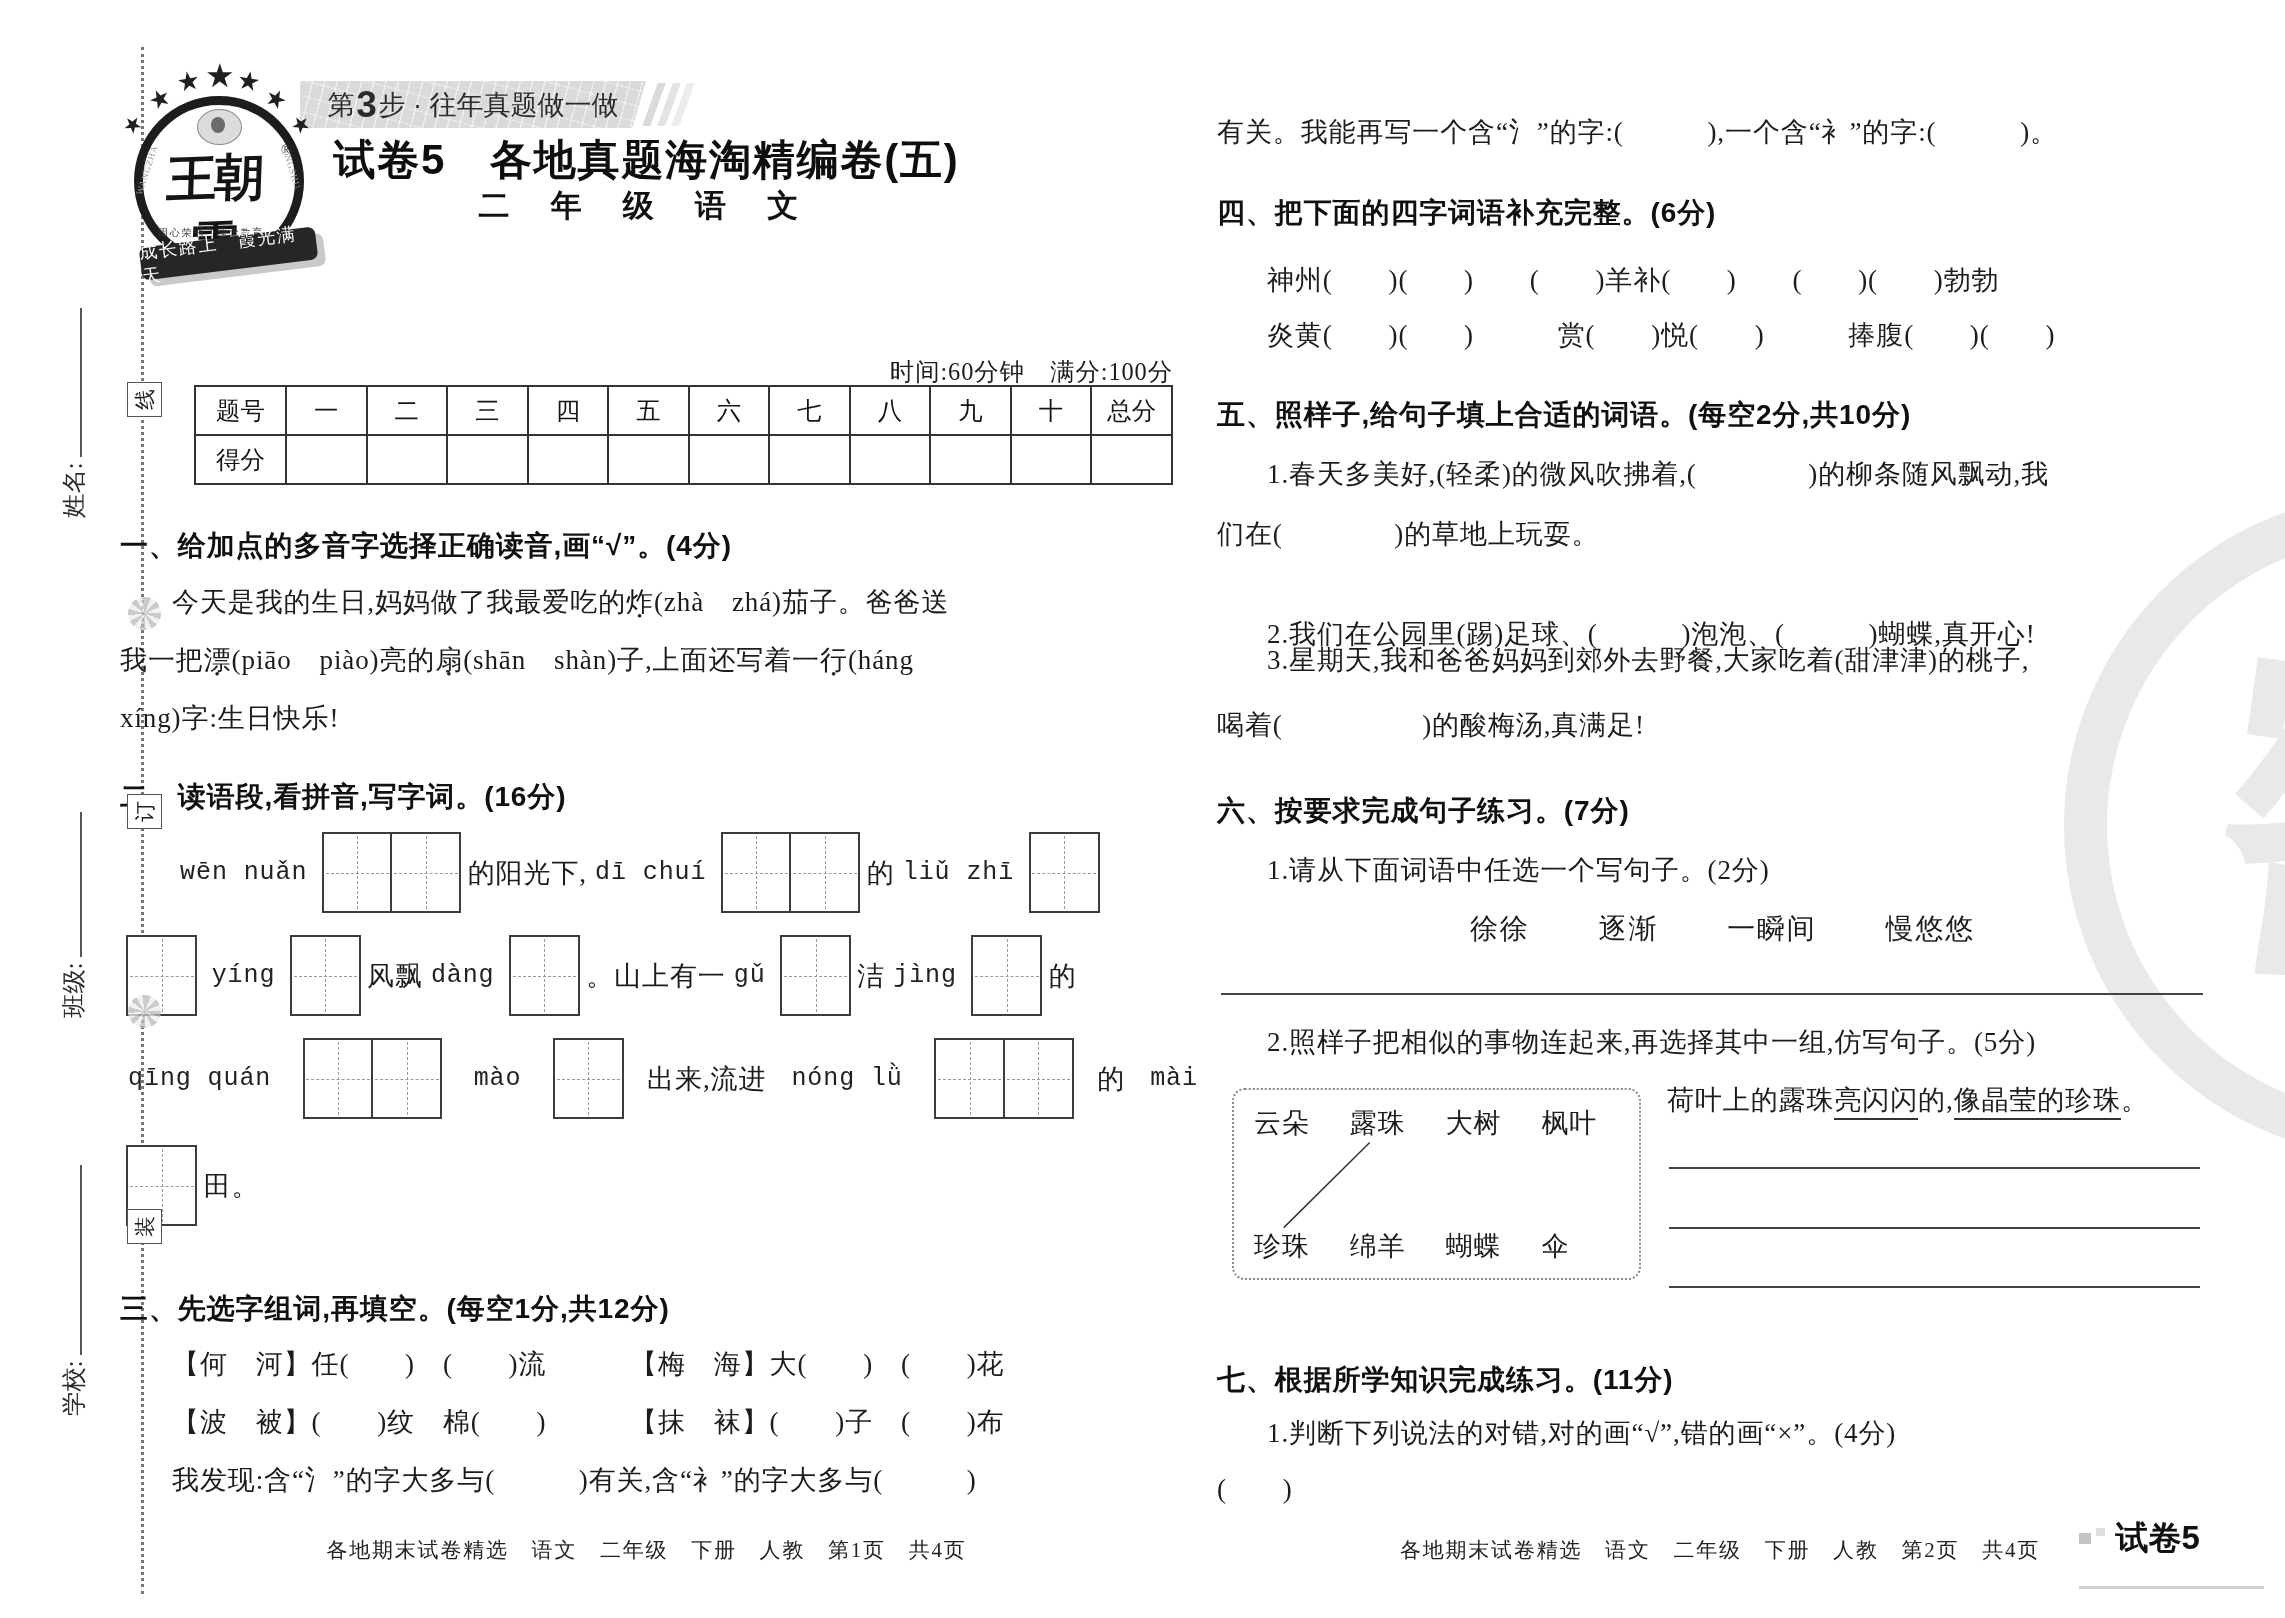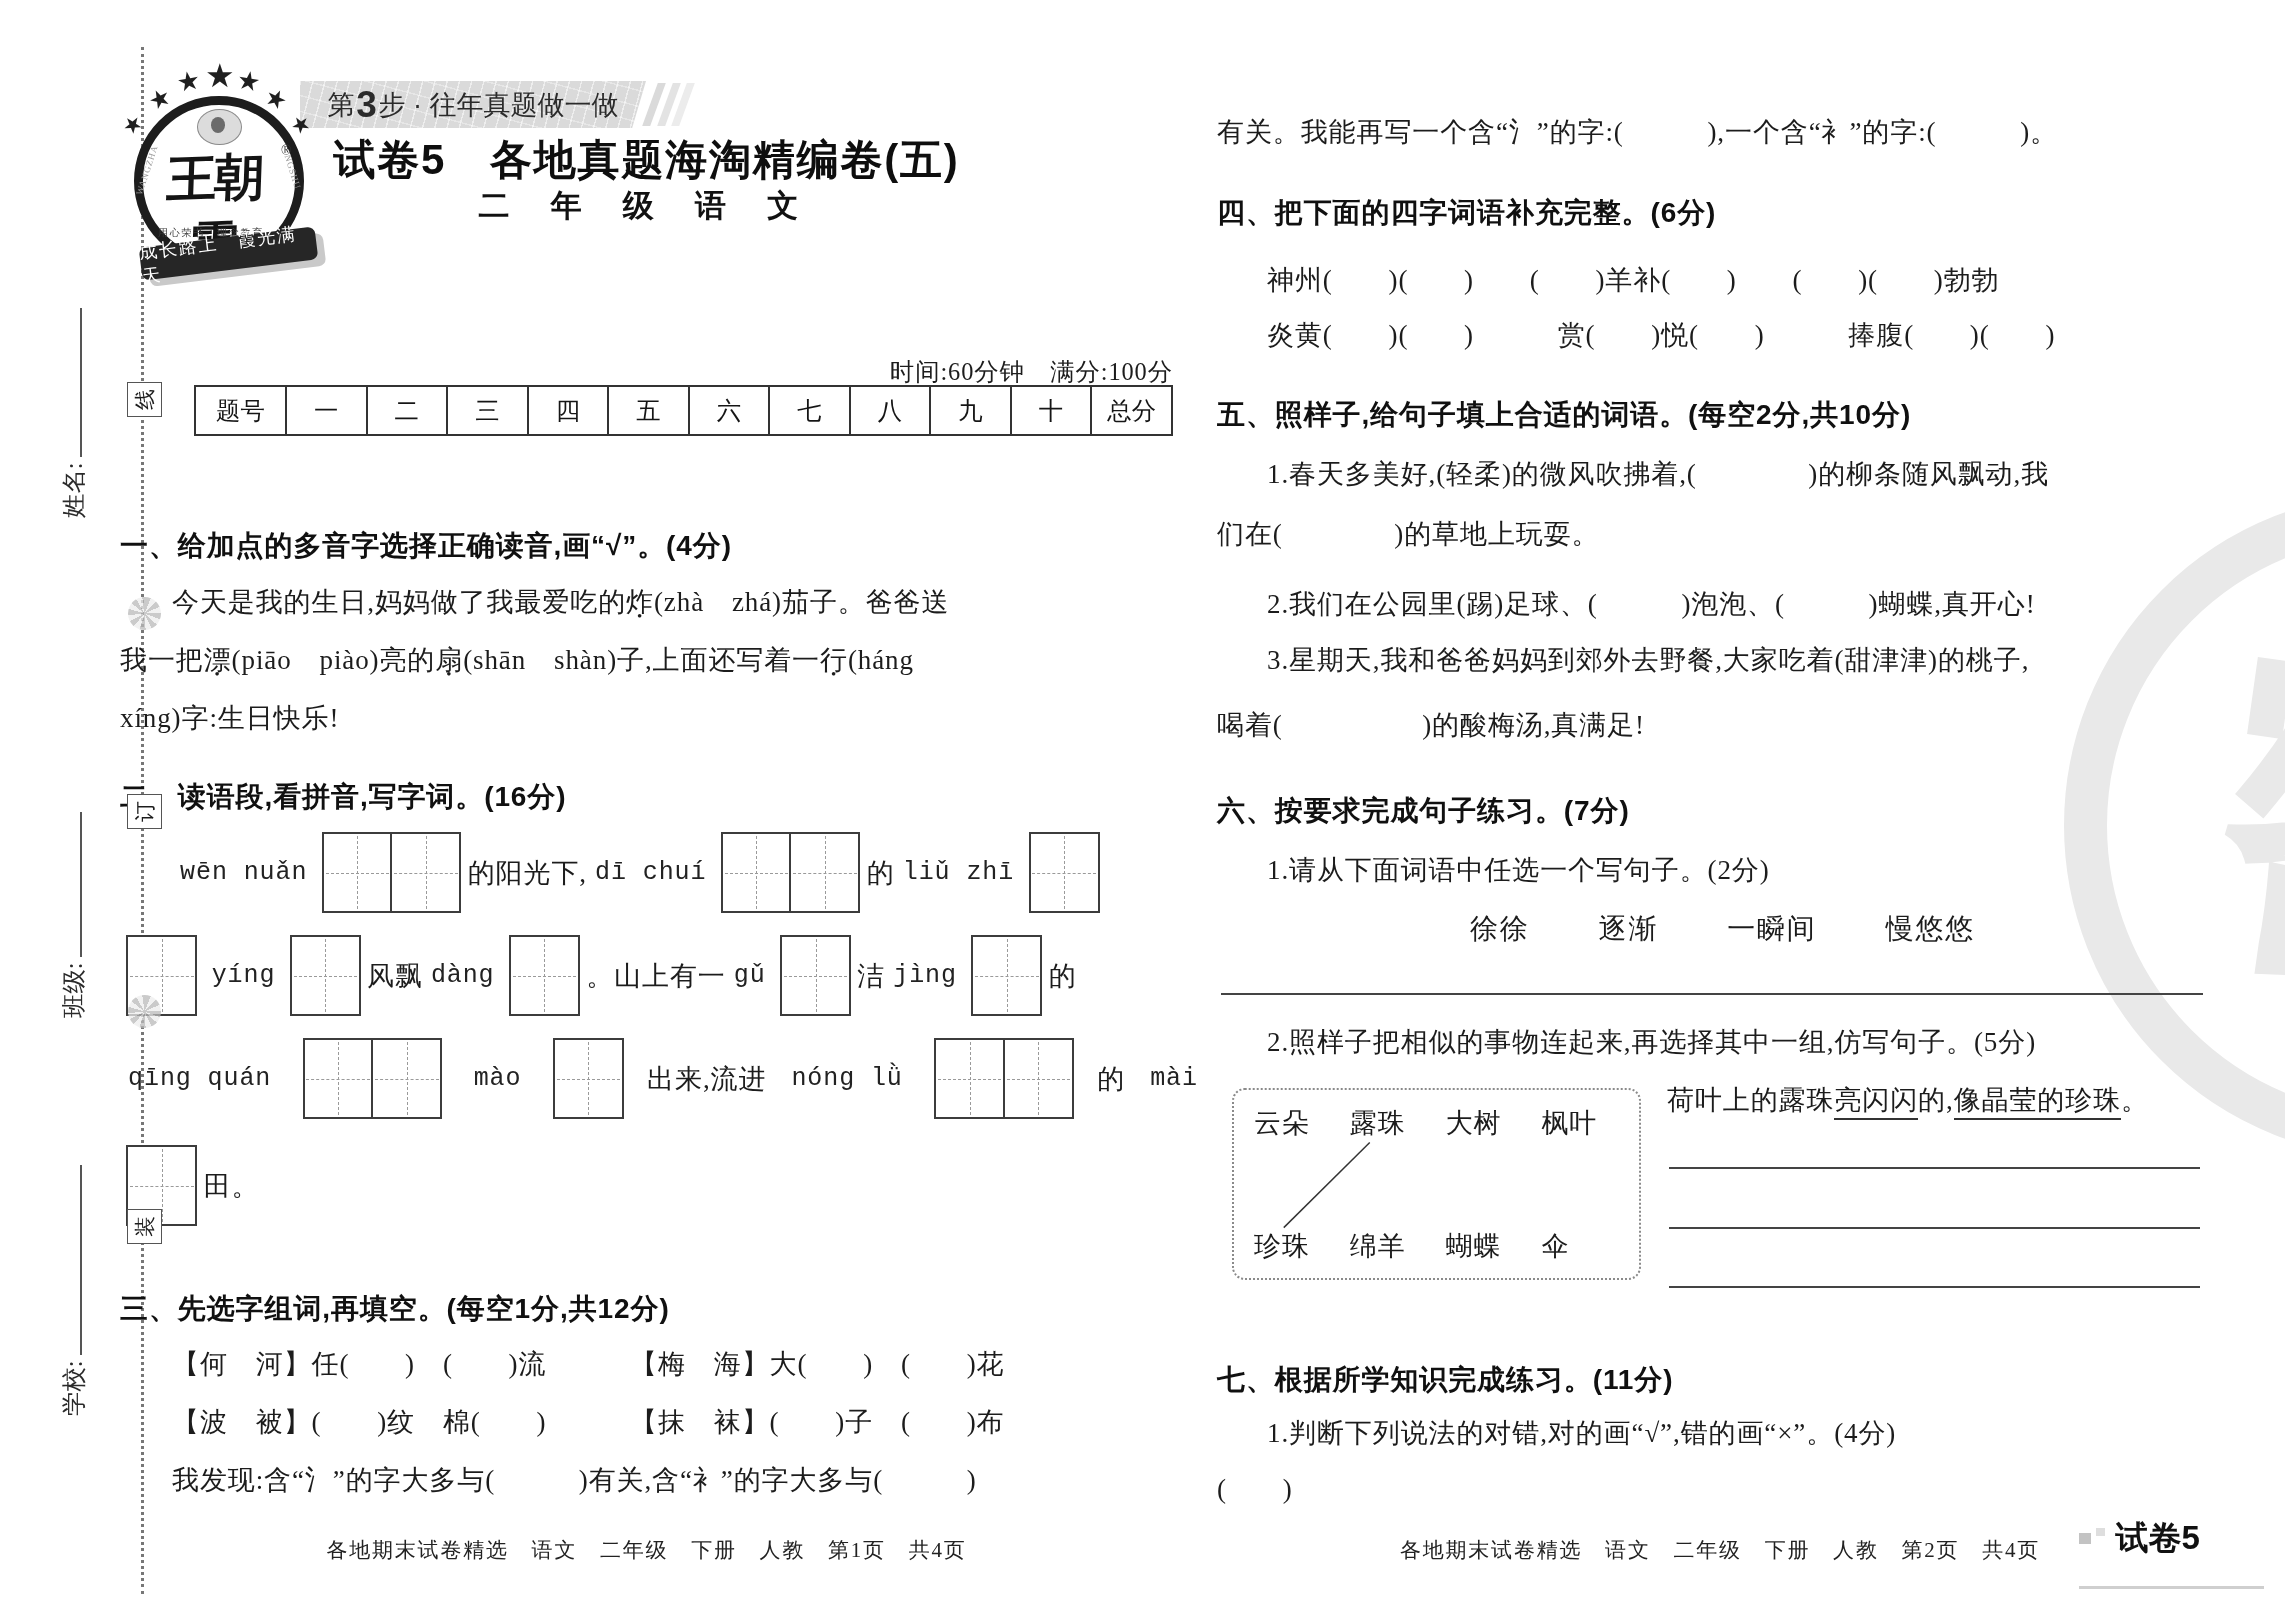--- a/index.html
+++ b/index.html
@@ -159,20 +159,35 @@
             <td>三</td>
             <td>四</td>
             <td>五</td>
             <td>六</td>
             <td>七</td>
             <td>八</td>
             <td>九</td>
             <td>十</td>
             <td>总分</td>
           </tr>
+      <tr>
+        <td>得分</td>
+
+      <td></td>
+            <td></td>
+            <td></td>
+            <td></td>
+            <td></td>
+            <td></td>
+            <td></td>
+            <td></td>
+            <td></td>
+            <td></td>
+            <td></td>
+          </tr>
     </tbody>
       </table>
 
     <div class="h" style="left:120px;top:527px;">一、给加点的多音字选择正确读音,画“√”。(4分)</div>
     <div class="t ind58" style="left:120px;top:584px;"><span>今天是我的生日,妈妈做了我最爱吃的</span><span class="dotc">炸</span><span>(zhà　zhá)茄子。爸爸送</span></div>
     <div class="t" style="left:120px;top:642px;"><span>我一把</span><span class="dotc">漂</span><span>(piāo　piào)亮的</span><span class="dotc">扇</span><span>(shān　shàn)子,上面还写着一</span><span class="dotc">行</span><span>(háng</span></div>
     <div class="t" style="left:120px;top:700px;"><span>xíng)字:生日快乐!</span></div>
 
     <div class="h" style="left:120px;top:778px;">二、读语段,看拼音,写字词。(16分)</div>
     <div class="prow ind58" style="left:120px;top:832px;">
@@ -253,21 +268,21 @@
 
     <div class="t" style="left:1217px;top:114px;">有关。我能再写一个含“氵”的字:(　　　),一个含“衤”的字:(　　　)。</div>
 
     <div class="h" style="left:1217px;top:194px;">四、把下面的四字词语补充完整。(6分)</div>
     <div class="t ind55" style="left:1217px;top:262px;">神州(　　)(　　)　　(　　)羊补(　　)　　(　　)(　　)勃勃</div>
     <div class="t ind55" style="left:1217px;top:317px;">炎黄(　　)(　　)　　　赏(　　)悦(　　)　　　捧腹(　　)(　　)</div>
 
     <div class="h" style="left:1217px;top:396px;">五、照样子,给句子填上合适的词语。(每空2分,共10分)</div>
     <div class="t ind55" style="left:1217px;top:456px;">1.春天多美好,(轻柔)的微风吹拂着,(　　　　)的柳条随风飘动,我</div>
     <div class="t" style="left:1217px;top:516px;">们在(　　　　)的草地上玩耍。</div>
-    <div class="t ind55" style="left:1217px;top:586px;">2.我们在公园里(踢)足球、(　　　)泡泡、(　　　)蝴蝶,真开心!</div>
+    <div class="t ind55" style="left:1217px;top:616px;">2.我们在公园里(踢)足球、(　　　)泡泡、(　　　)蝴蝶,真开心!</div>
     <div class="t ind55" style="left:1217px;top:642px;">3.星期天,我和爸爸妈妈到郊外去野餐,大家吃着(甜津津)的桃子,</div>
     <div class="t" style="left:1217px;top:707px;">喝着(　　　　　)的酸梅汤,真满足!</div>
 
     <div class="h" style="left:1217px;top:792px;">六、按要求完成句子练习。(7分)</div>
     <div class="t ind55" style="left:1217px;top:852px;">1.请从下面词语中任选一个写句子。(2分)</div>
     <div class="words" style="left:1470px;top:910px;">
         <span>徐徐</span>
         <span>逐渐</span>
         <span>一瞬间</span>
         <span>慢悠悠</span>

